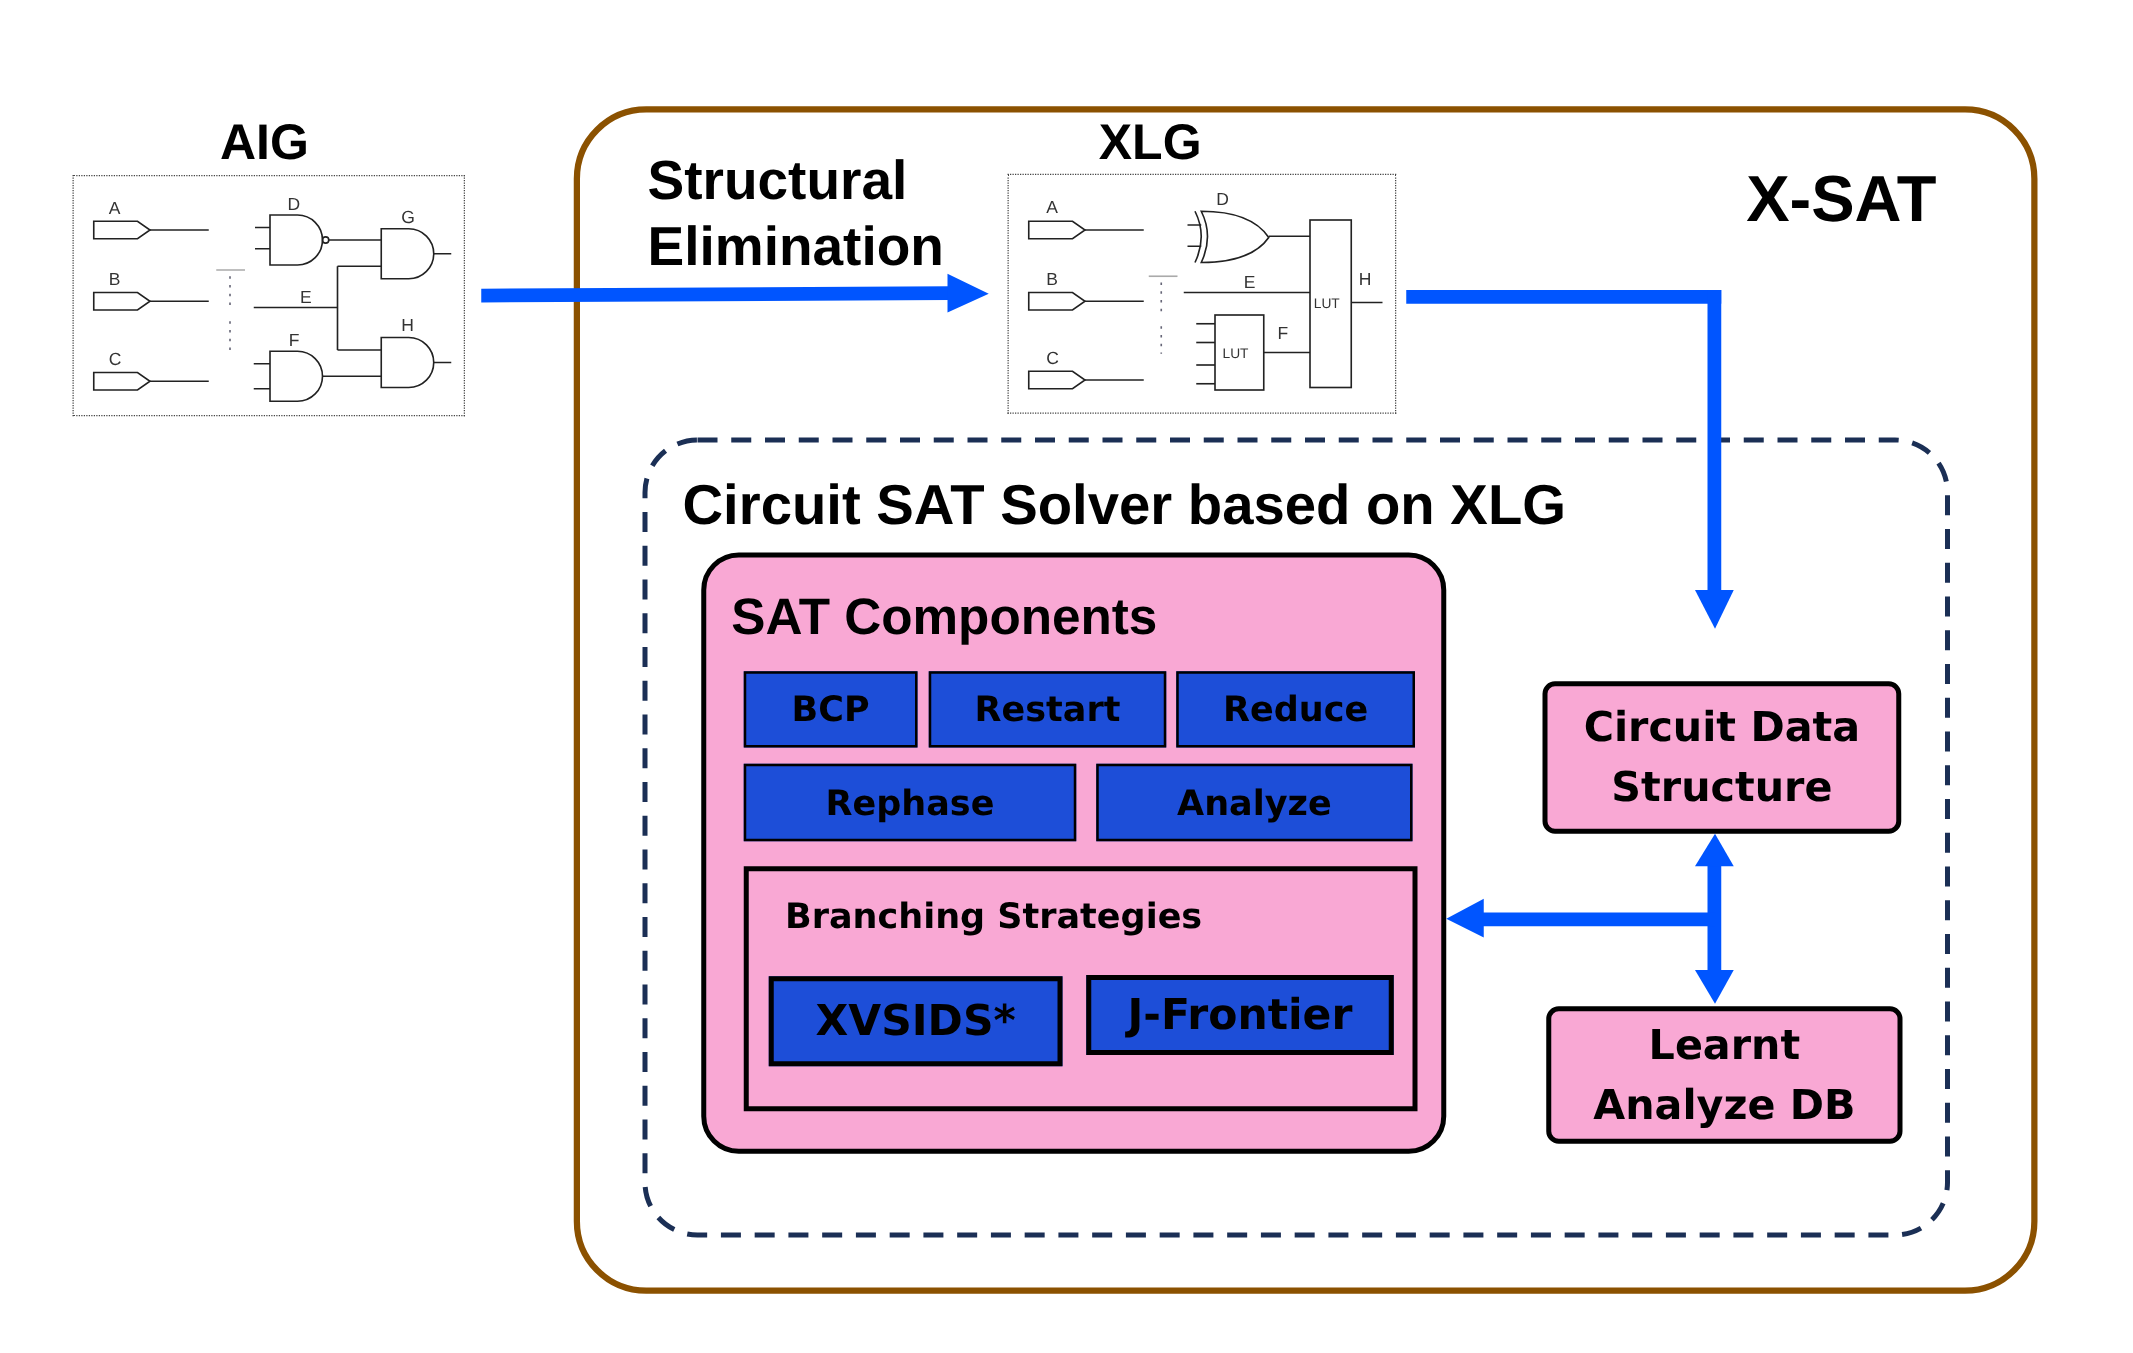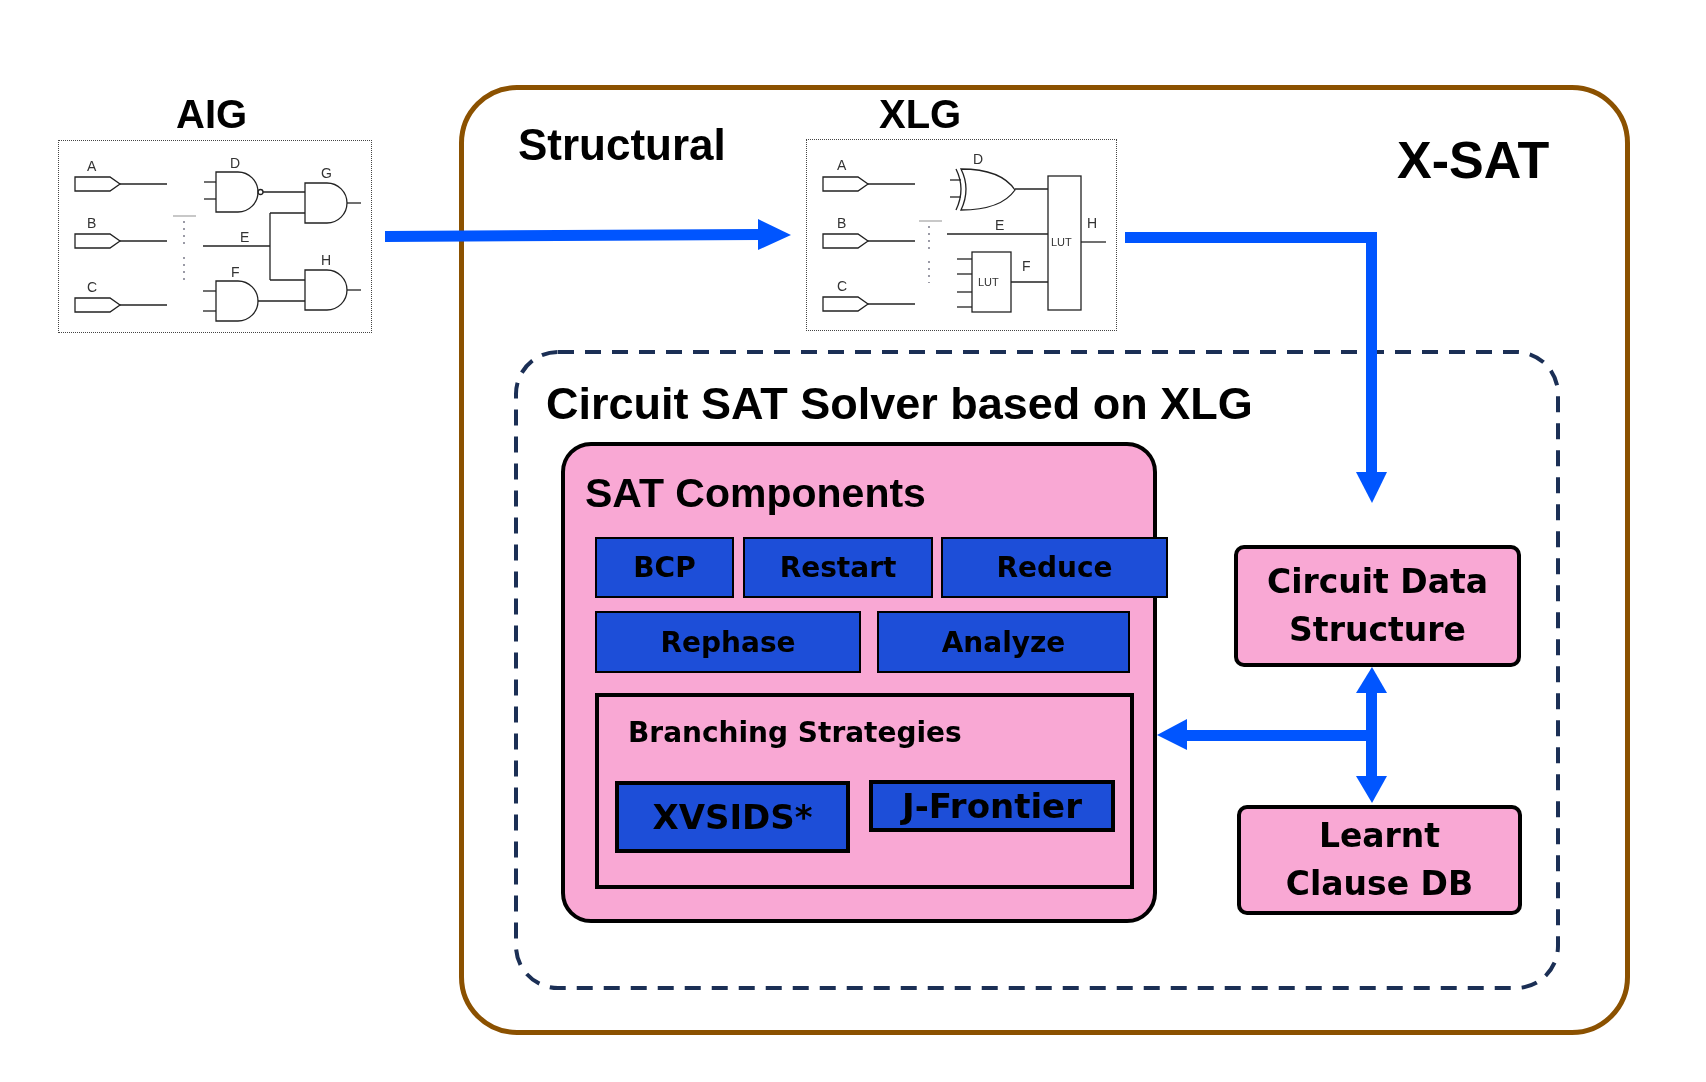--- a/index.html
+++ b/index.html
@@ -78,20 +78,21 @@
       <text x="181" y="101">E</text>
       <text x="172" y="136">F</text>
       <text x="262" y="37">G</text>
       <text x="262" y="124">H</text>
     </g>
   </svg>
 </div>
 
 <div class="abs title-arial" style="left:518px; top:118px; font-size:44px; line-height:53px;">
   <div>Structural</div>
+  <div>Elimination</div>
 </div>
 
 <div class="abs title-arial" style="left:879px; top:92px; font-size:40px;">XLG</div>
 
 <div class="abs circuit-box" style="left:806px; top:139px; width:311px; height:192px;">
   <svg width="311" height="192" viewBox="0 0 311 192">
     <g stroke="#222" stroke-width="1.3" fill="none">
       <path d="M16 37 h35 l10 7 l-10 7 h-35 z"></path>
       <line x1="61" y1="44" x2="108" y2="44"></line>
       <path d="M16 94 h35 l10 7 l-10 7 h-35 z"></path>
@@ -134,38 +135,38 @@
   </svg>
 </div>
 
 <div class="abs title-arial" style="left:546px; top:378px; font-size:45px;">Circuit SAT Solver based on XLG</div>
 
 <div class="abs gold-box sat-box"></div>
 <div class="abs title-arial" style="left:585px; top:470px; font-size:41px;">SAT Components</div>
 
 <div class="abs comp" style="left:595px; top:537px; width:139px; height:61px;">BCP</div>
 <div class="abs comp" style="left:743px; top:537px; width:190px; height:61px;">Restart</div>
-<div class="abs comp" style="left:941px; top:537px; width:227px; height:61px;">Reduce</div>
+<div class="abs comp" style="left:941px; top:537px; width:191px; height:61px;">Reduce</div>
 
 <div class="abs comp" style="left:595px; top:611px; width:266px; height:62px;">Rephase</div>
 <div class="abs comp" style="left:877px; top:611px; width:253px; height:62px;">Analyze</div>
 
 <div class="abs gold-box branch-box"></div>
 <div class="abs title-sans2" style="left:628px; top:716px; font-size:28px;">Branching Strategies</div>
 <div class="abs comp thick" style="left:615px; top:781px; width:235px; height:72px;">XVSIDS*</div>
-<div class="abs comp thick" style="left:869px; top:780px; width:246px; height:52px;">J-Frontier</div>
+<div class="abs comp thick" style="left:869px; top:780px; width:246px; height:64px;">J-Frontier</div>
 
 <div class="abs gold-box cds-box center-text">
   <div>Circuit Data</div>
   <div>Structure</div>
 </div>
 
 <div class="abs gold-box lcdb-box center-text">
   <div>Learnt</div>
-  <div>Clause DB</div>
+  <div>Analyze DB</div>
 </div>
 
 <svg class="abs" style="left:0; top:0; pointer-events:none;" width="1706" height="1082">
   <g fill="#0055FF" stroke="none">
 
     <g>
       <polygon points="385,231 760,229 760,240 385,242"></polygon>
       <polygon points="758,219 791,235 758,250"></polygon>
     </g>
 

